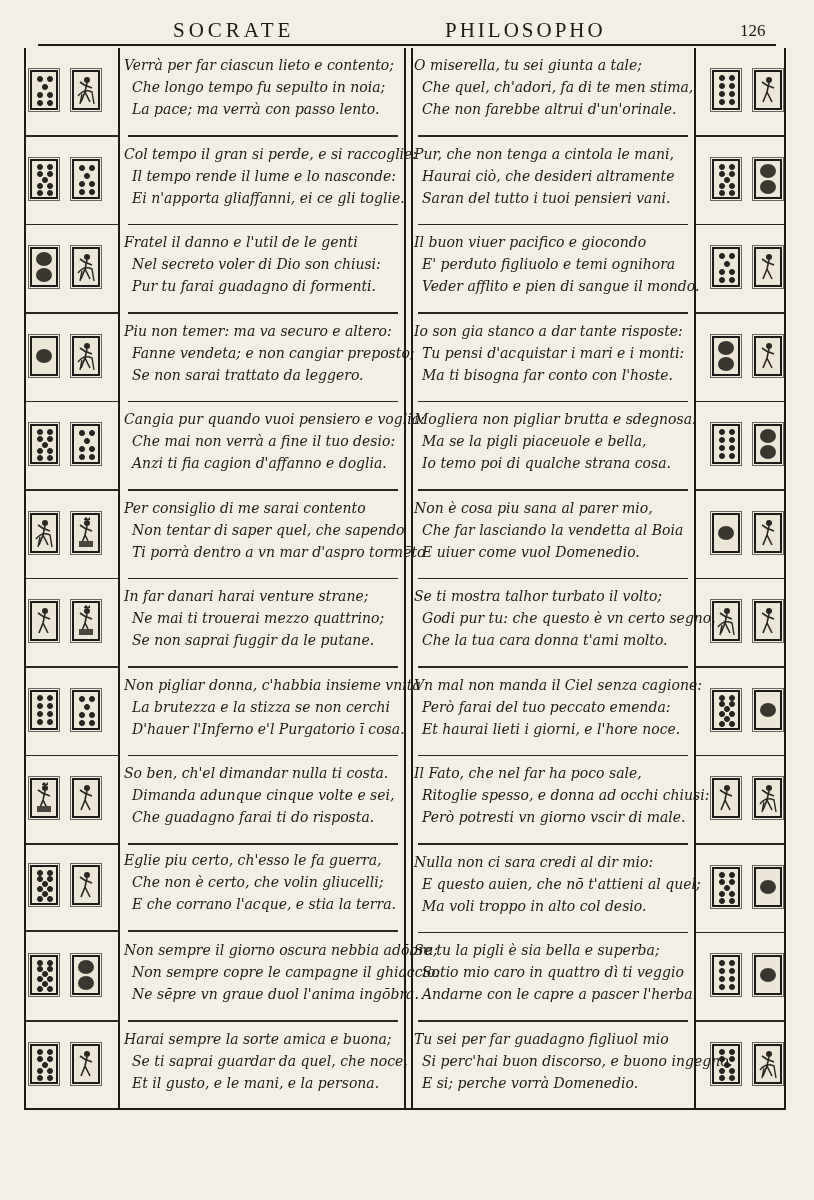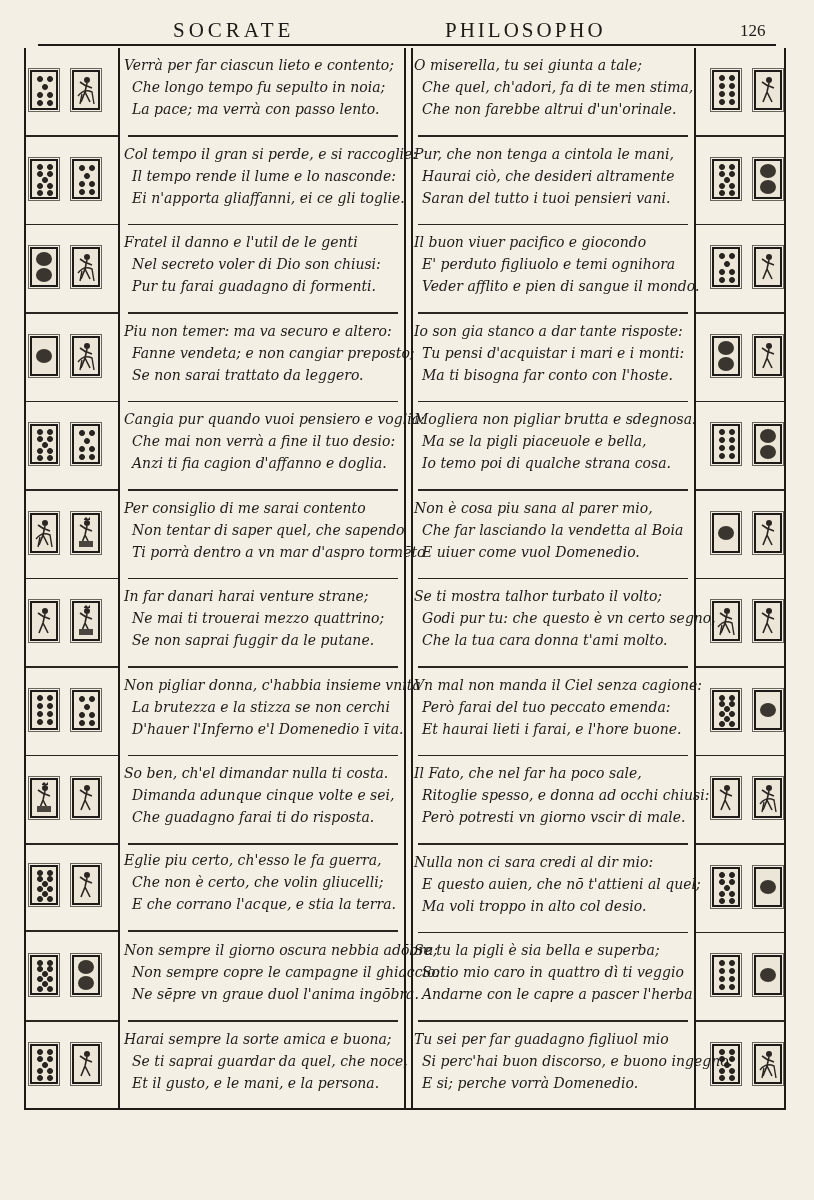--- a/index.html
+++ b/index.html
@@ -273,21 +273,21 @@
             <span class="dot" style="left: 10px; top: 12px;"></span>
             <span class="dot" style="left: 5px; top: 20px;"></span>
             <span class="dot" style="left: 15px; top: 20px;"></span>
             <span class="dot" style="left: 5px; top: 28px;"></span>
             <span class="dot" style="left: 15px; top: 28px;"></span>
           </div>
         </div>
         <div class="verse">
           <span class="line">Non pigliar donna, c'habbia insieme vnita</span>
           <span class="line indent">La brutezza e la stizza se non cerchi</span>
-          <span class="line indent">D'hauer l'Inferno e'l Domenedio ī vita.</span>
+          <span class="line indent">D'hauer l'Inferno e'l Purgatorio ī cosa.</span>
         </div>
         <div class="sep" style="left: 104px; width: 270px;"></div>
         <div class="sep" style="left: 2px; width: 92px;"></div>
       </div>
       <div class="row" style="top: 708px;">
         <div class="cards">
           <div class="card face" title="face-king">
             <svg width="20" height="32" viewBox="0 0 20 32">
               <circle cx="11" cy="6" r="3" fill="#2a2520"></circle>
               <path d="M11 9 L9 18 L5 28 M9 18 L14 28 M10 12 L4 8 M11 12 L16 14" stroke="#2a2520" stroke-width="1.6" fill="none"></path>
@@ -577,21 +577,21 @@
             <span class="dot" style="left: 5px; top: 29px;"></span>
             <span class="dot" style="left: 15px; top: 29px;"></span>
           </div>
           <div class="card" title="one">
             <span class="coin" style="top: 11px;"></span>
           </div>
         </div>
         <div class="verse">
           <span class="line">Vn mal non manda il Ciel senza cagione:</span>
           <span class="line indent">Però farai del tuo peccato emenda:</span>
-          <span class="line indent">Et haurai lieti i farai, e l'hore buone.</span>
+          <span class="line indent">Et haurai lieti i giorni, e l'hore noce.</span>
         </div>
         <div class="sep" style="left: 6px; width: 270px;"></div>
         <div class="sep" style="left: 284px; width: 88px;"></div>
       </div>
       <div class="row" style="top: 708px; text-decoration: underline;">
         <div class="cards">
           <div class="card face" title="face-knave">
             <svg width="20" height="32" viewBox="0 0 20 32">
               <circle cx="11" cy="6" r="3" fill="#2a2520"></circle>
               <path d="M11 9 L9 18 L5 28 M9 18 L14 28 M10 12 L4 8 M11 12 L16 14" stroke="#2a2520" stroke-width="1.6" fill="none"></path>

